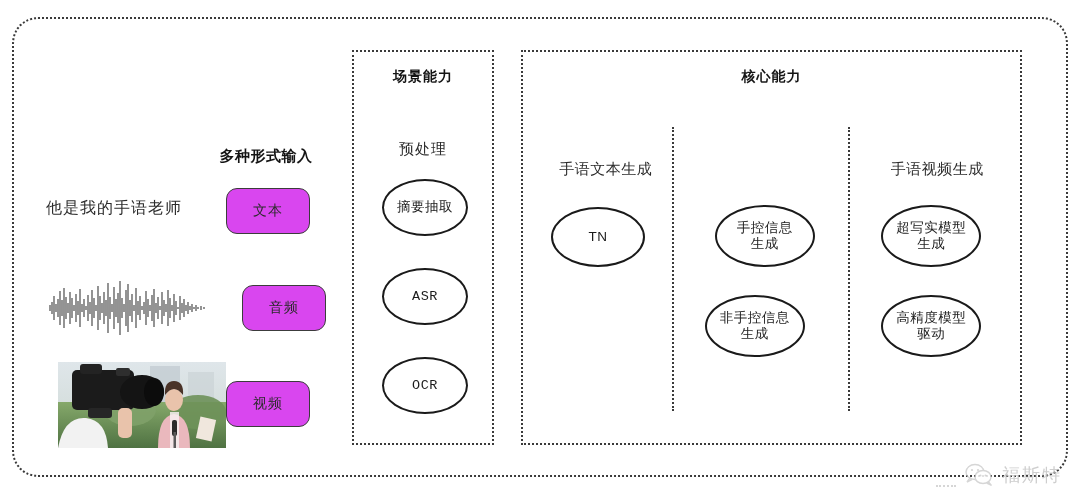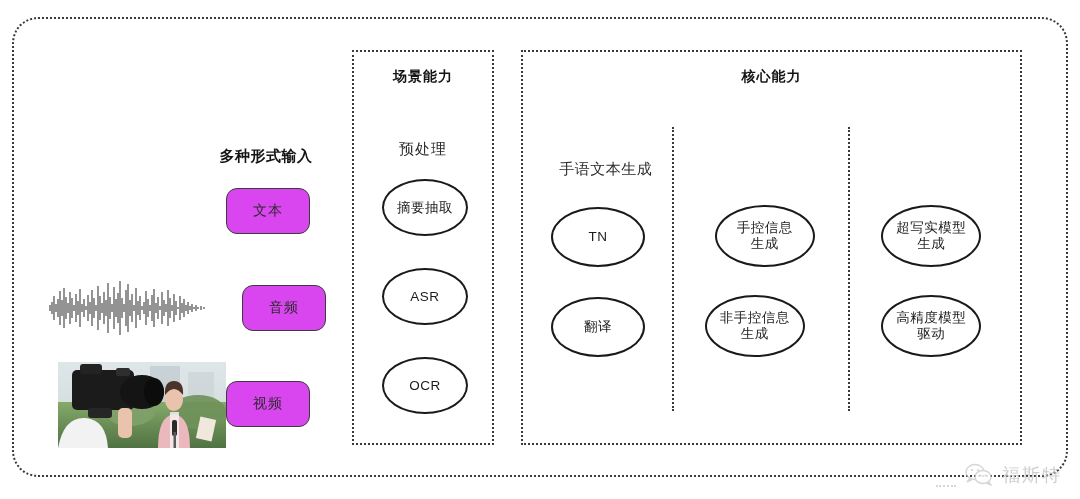--- a/index.html
+++ b/index.html
@@ -103,21 +103,21 @@
   .oval{
     position:absolute;
     border:2.2px solid #1a1a1a;border-radius:50%;
     display:flex;align-items:center;justify-content:center;
     text-align:center;
     font-size:13.5px;line-height:1.18;color:#1c1c1c;
     letter-spacing:.5px;
     background:#fff;
     box-sizing:border-box;
   }
-  .oval.w86{width:86px;height:57px;}
+  .oval.w86{width:86px;height:57px;font-family:Liberation Mono, monospace;}
   .oval.w92{width:94px;height:60px;}
   .oval.w100{width:100px;height:62px;}
 
   
   .sc-o1{left:28px;top:127px;}
   .sc-o2{left:28px;top:216px;}
   .sc-o3{left:28px;top:305px;}
 
   
   .co-a1{left:28px;top:155px;}
@@ -146,20 +146,21 @@
 <body>
 
 <div id="stage">
 
   <div class="outer-frame"></div>
 
   <div class="input-panel">
 
     <div class="multi-input-label">多种形式输入</div>
 
+    <div class="sentence">他是我的手语老师</div>
 
     <div class="waveform">
       <svg viewBox="0 0 162 60" preserveAspectRatio="none" aria-hidden="true">
         <g stroke="#3b3b3b" stroke-width="1.1">
           <line x1="2" y1="30" x2="2" y2="30"></line>
           <line x1="4" y1="27" x2="4" y2="33"></line>
           <line x1="6" y1="24" x2="6" y2="36"></line>
           <line x1="8" y1="18" x2="8" y2="42"></line>
           <line x1="10" y1="26" x2="10" y2="34"></line>
           <line x1="12" y1="21" x2="12" y2="39"></line>
@@ -295,29 +296,29 @@
     <div class="box-title core-title">核心能力</div>
 
     <div class="col-divider d1"></div>
     <div class="col-divider d2"></div>
 
     <div class="core-cols">
 
       <div class="core-col">
         <div class="col-head">手语文本生成</div>
         <div class="oval w92 co-a1">TN</div>
-        <div class="oval w92 co-a2">翻译</div>
       </div>
 
       <div class="core-col">
         <div class="oval w100 co-b1">手控信息<br>生成</div>
         <div class="oval w100 co-b2">非手控信息<br>生成</div>
       </div>
 
       <div class="core-col">
+        <div class="col-head">手语视频生成</div>
         <div class="oval w100 co-c1">超写实模型<br>生成</div>
         <div class="oval w100 co-c2">高精度模型<br>驱动</div>
       </div>
     </div>
   </div>
 
   <div class="watermark">
     <span class="wm-dots"></span>
     <span class="wm-icon">
       <svg width="30" height="24" viewBox="0 0 30 24" aria-hidden="true">

